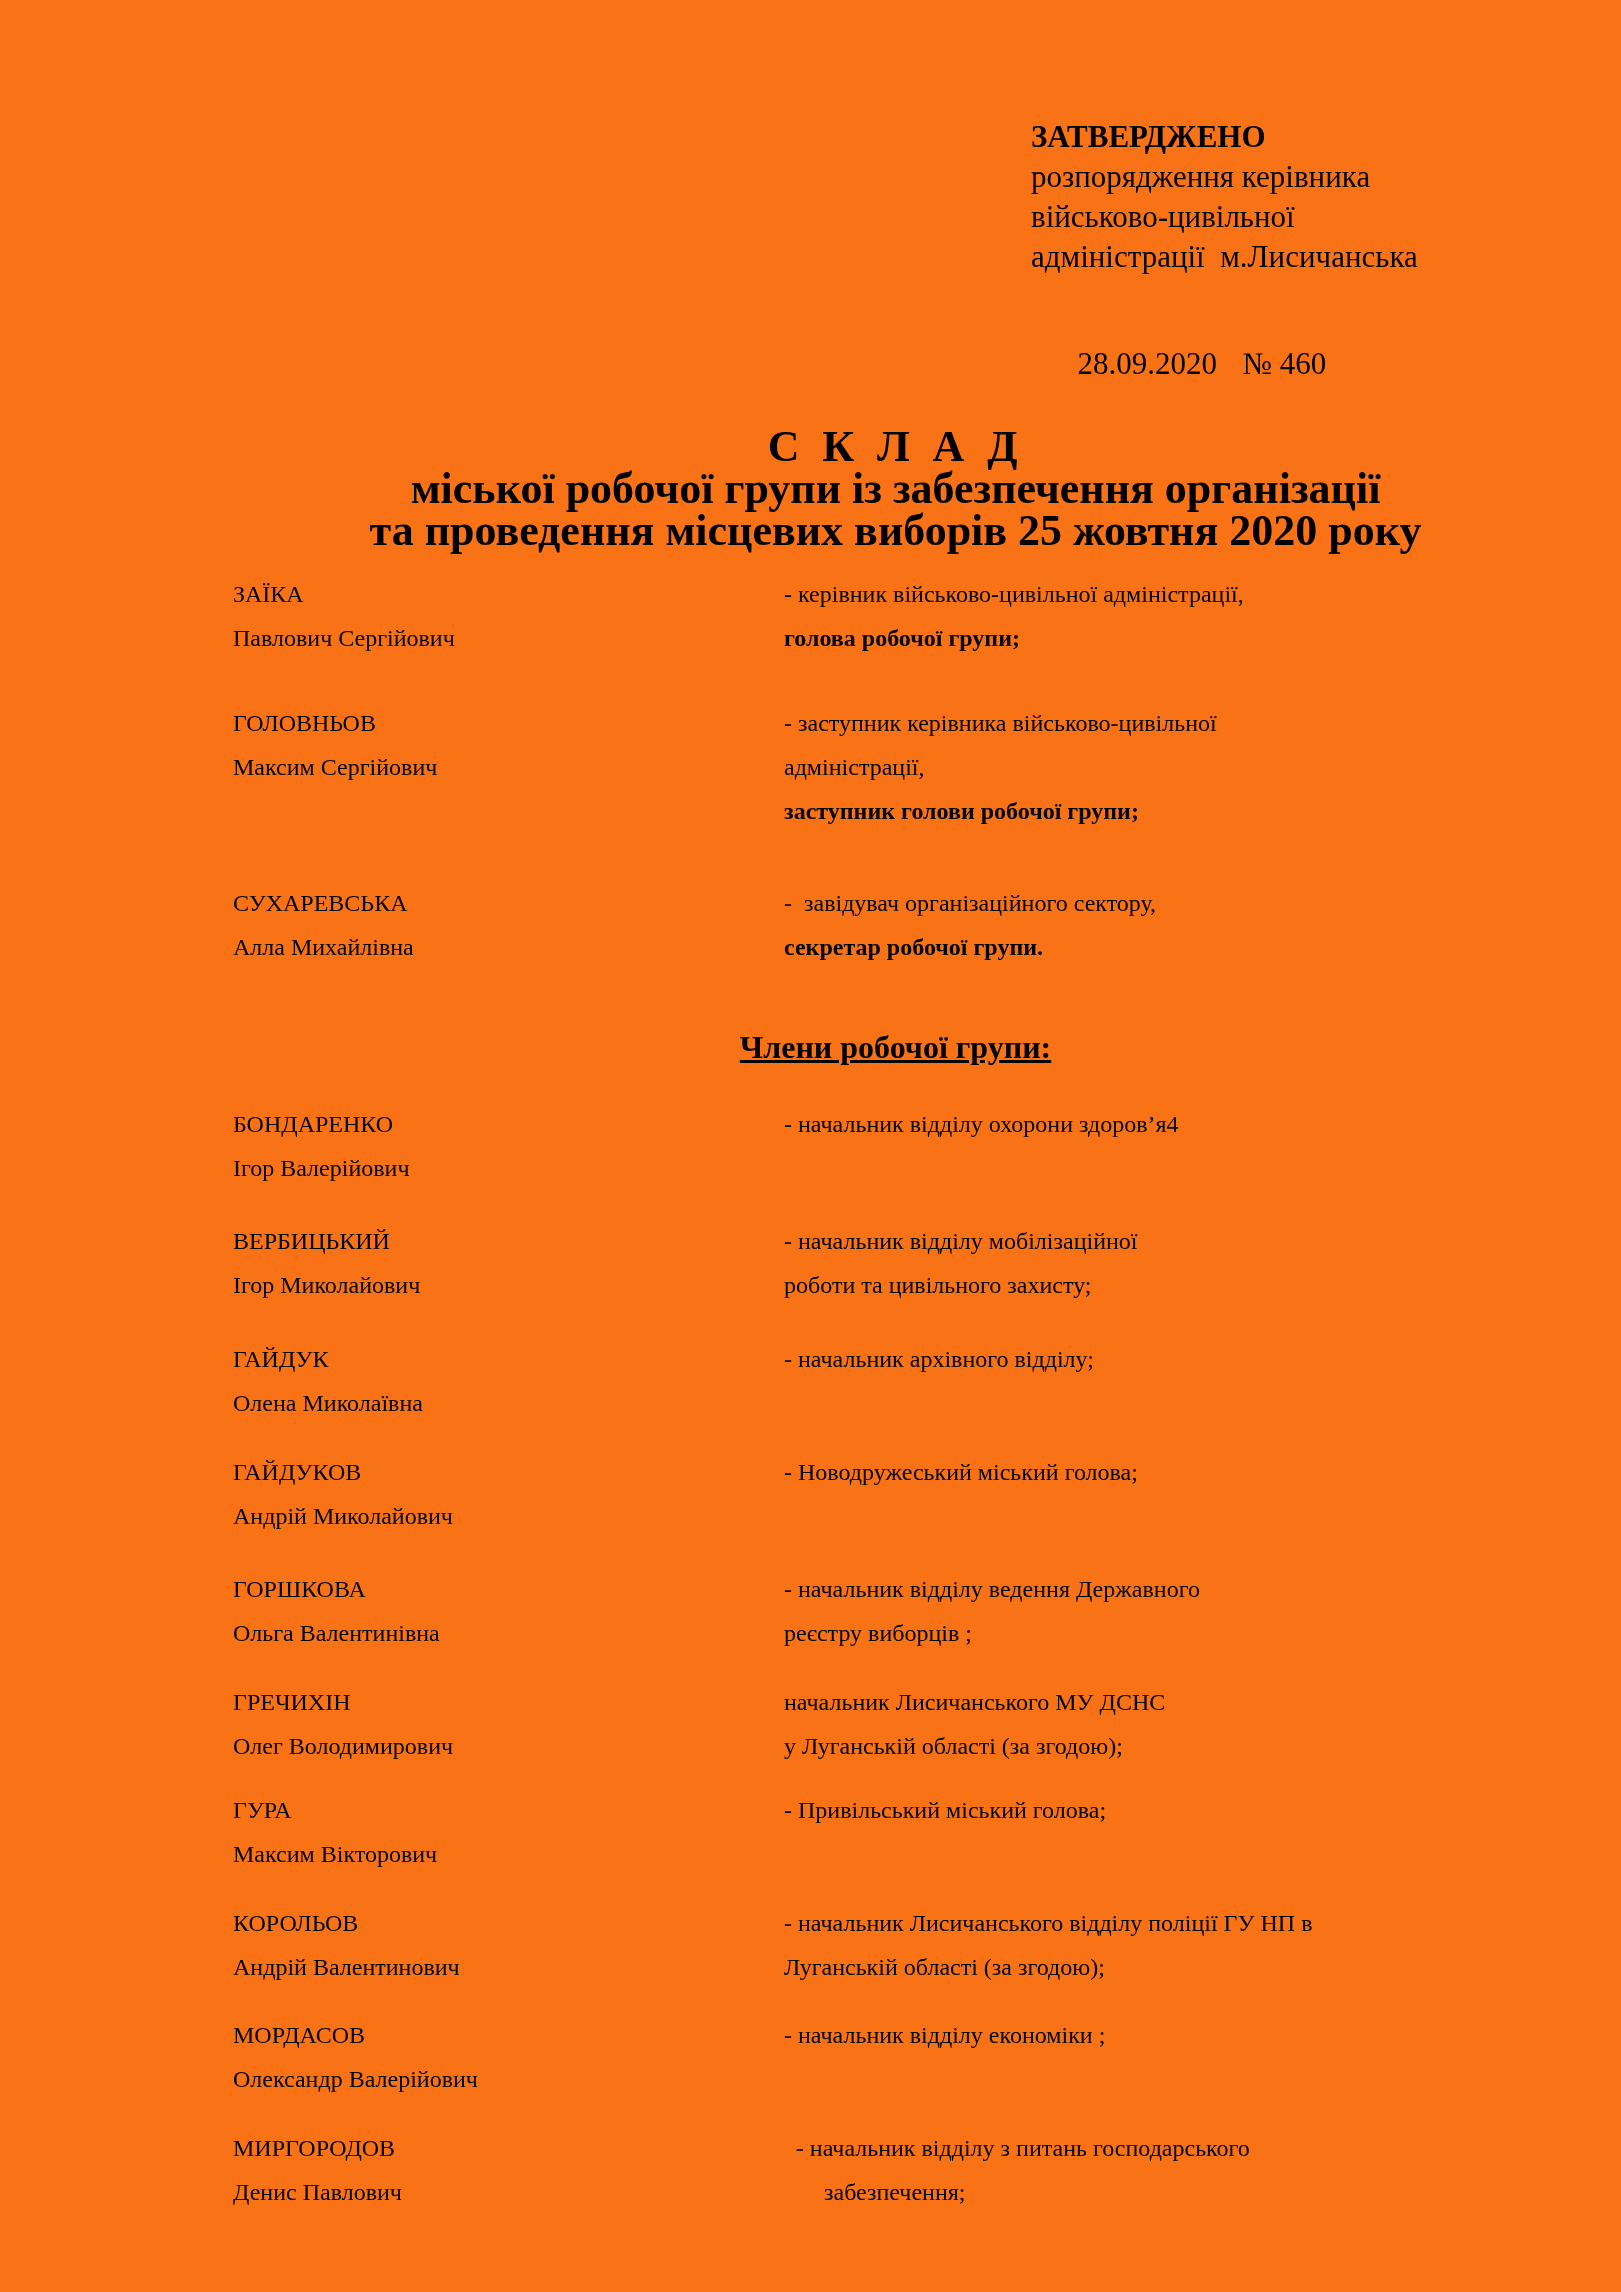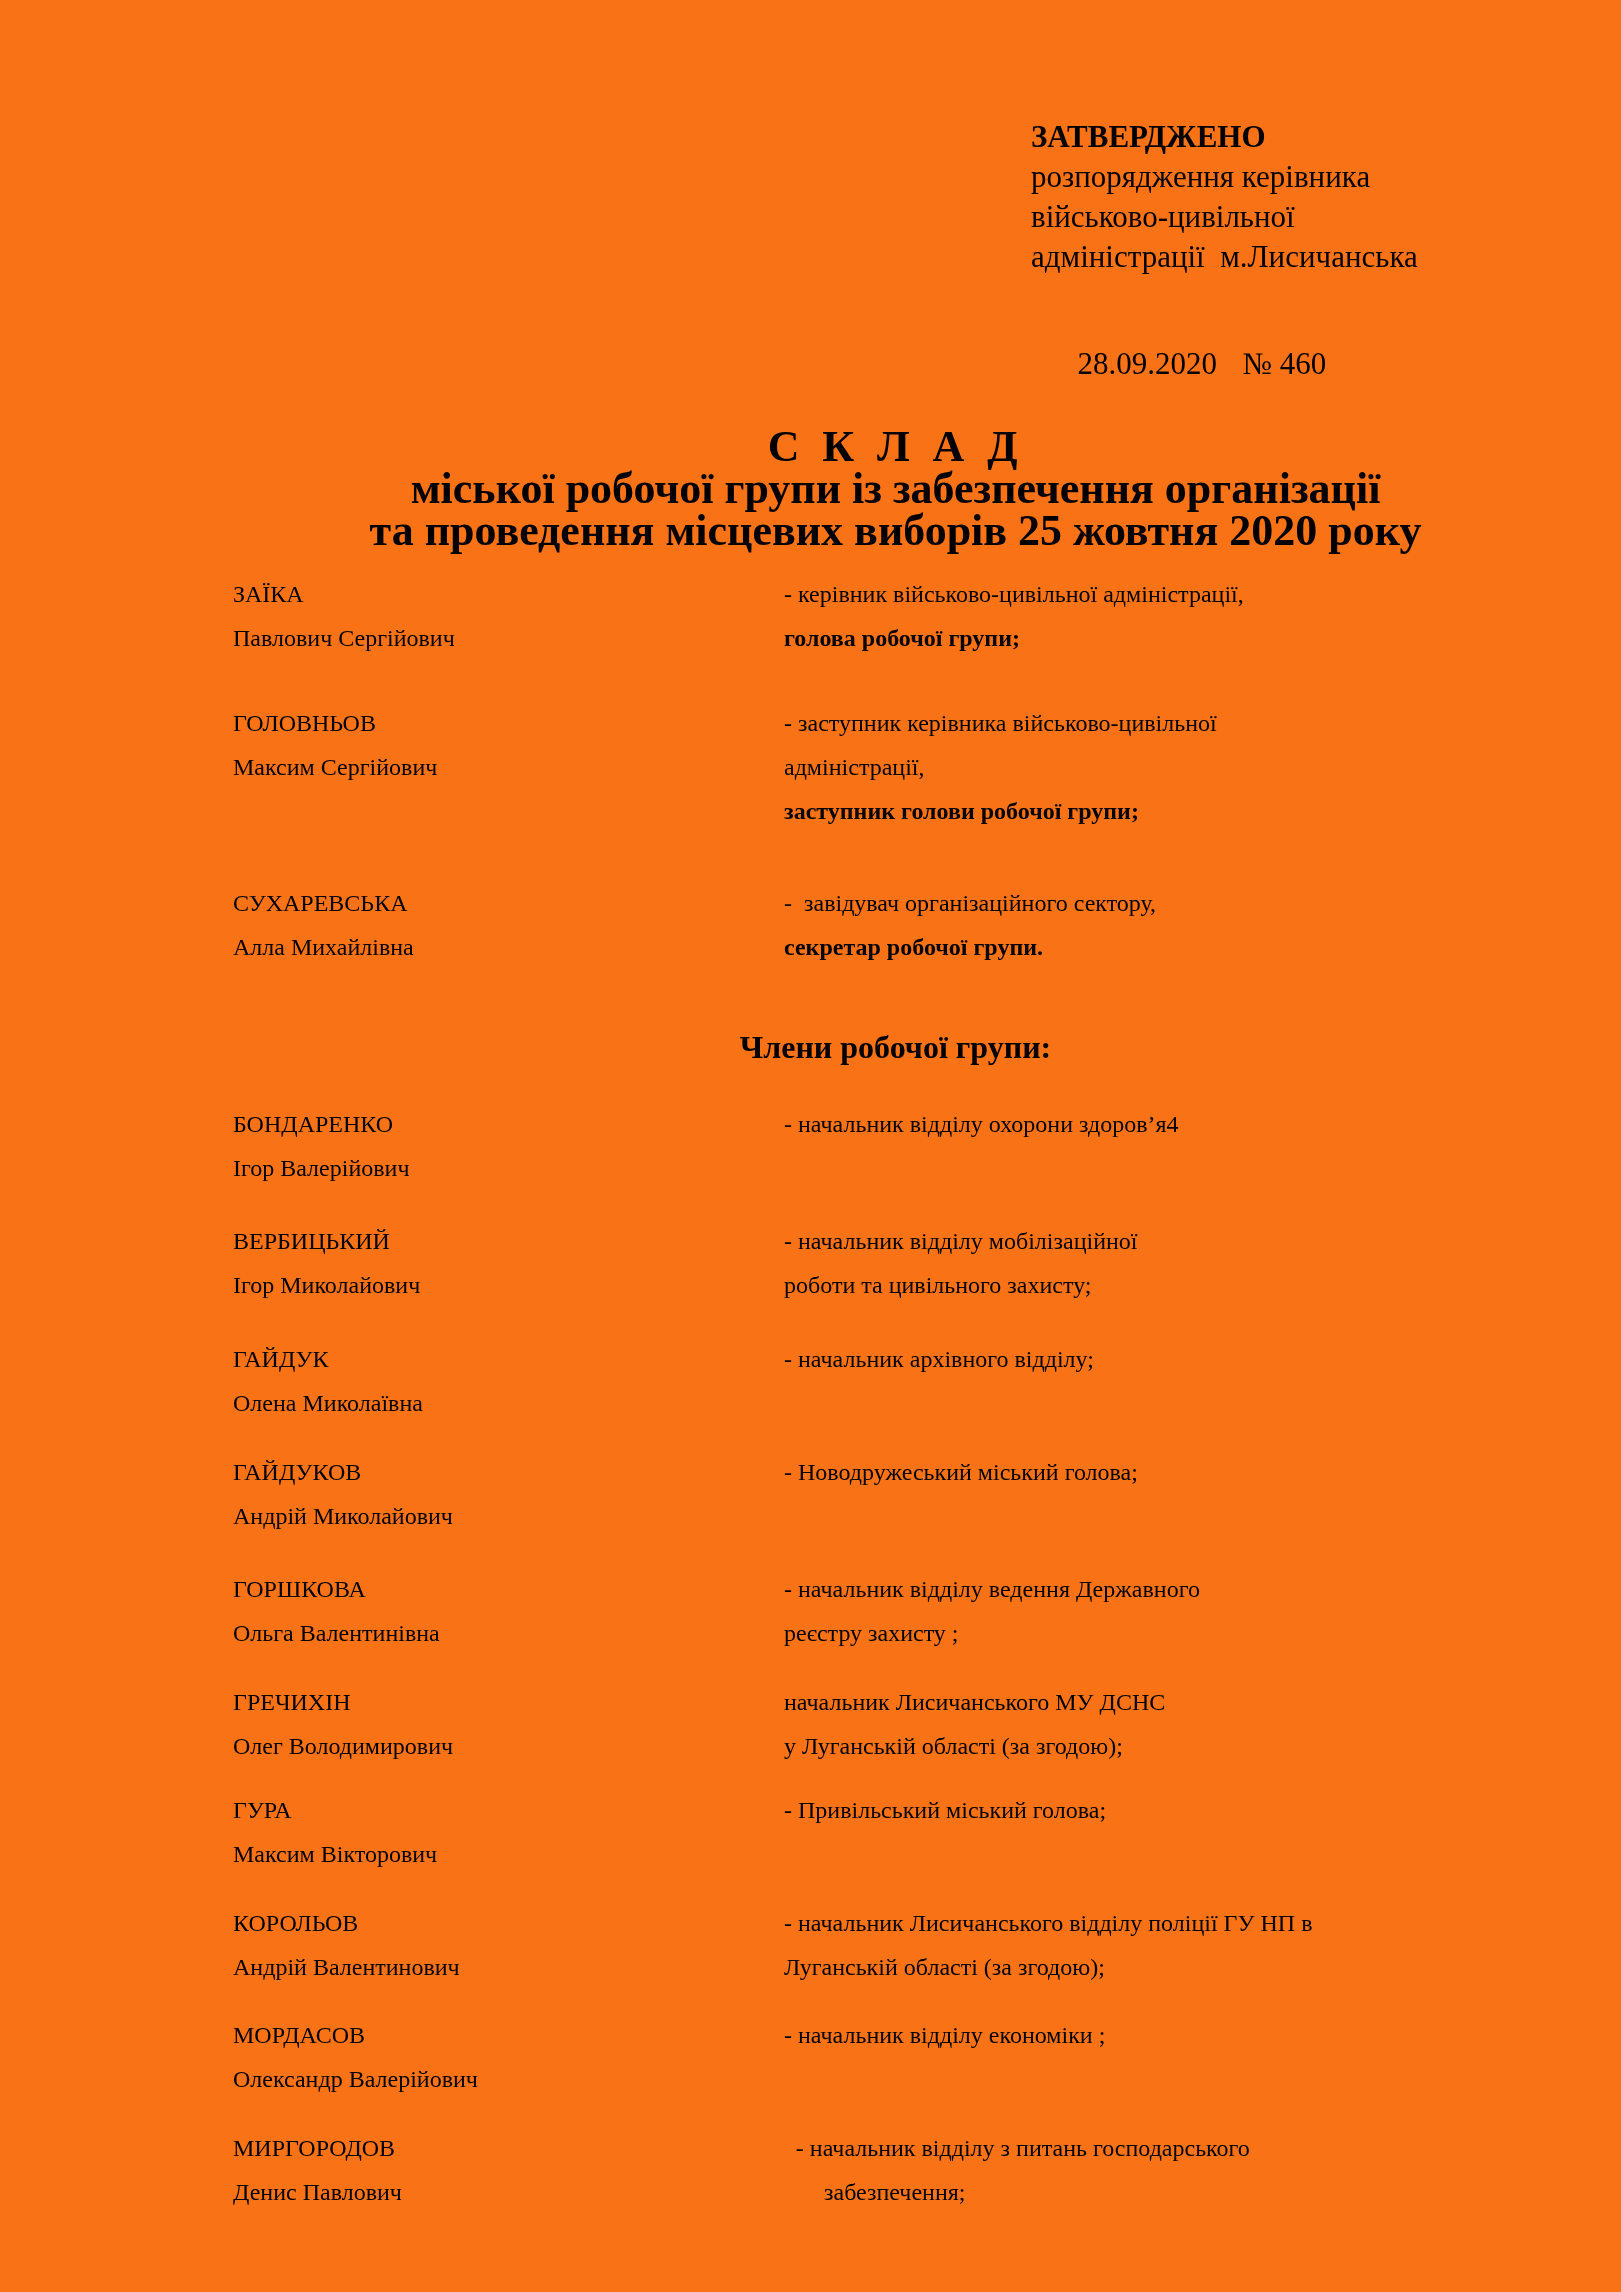--- a/index.html
+++ b/index.html
@@ -44,20 +44,21 @@
   
   .members-heading {
     position: absolute;
     left: 233px;
     width: 1325px;
     text-align: center;
     font-weight: bold;
     font-size: 32px;
     line-height: 44px;
     top: 1025px;
+    text-decoration: underline;
   }
   
   .entry {
     position: absolute;
     left: 233px;
     width: 1325px;
     display: flex;
     font-size: 24px;
     line-height: 44px;
   }
@@ -166,21 +167,21 @@
     </div>
   </div>
 
   <div class="entry" style="top:1567px">
     <div class="col-name">
       <div>ГОРШКОВА</div>
       <div>Ольга Валентинівна</div>
     </div>
     <div class="col-role">
       <div>- начальник відділу ведення Державного</div>
-      <div>реєстру захисту ;</div>
+      <div>реєстру виборців ;</div>
     </div>
   </div>
 
   <div class="entry" style="top:1680px">
     <div class="col-name">
       <div>ГРЕЧИХІН</div>
       <div>Олег Володимирович</div>
     </div>
     <div class="col-role">
       <div>начальник Лисичанського МУ ДСНС</div>

